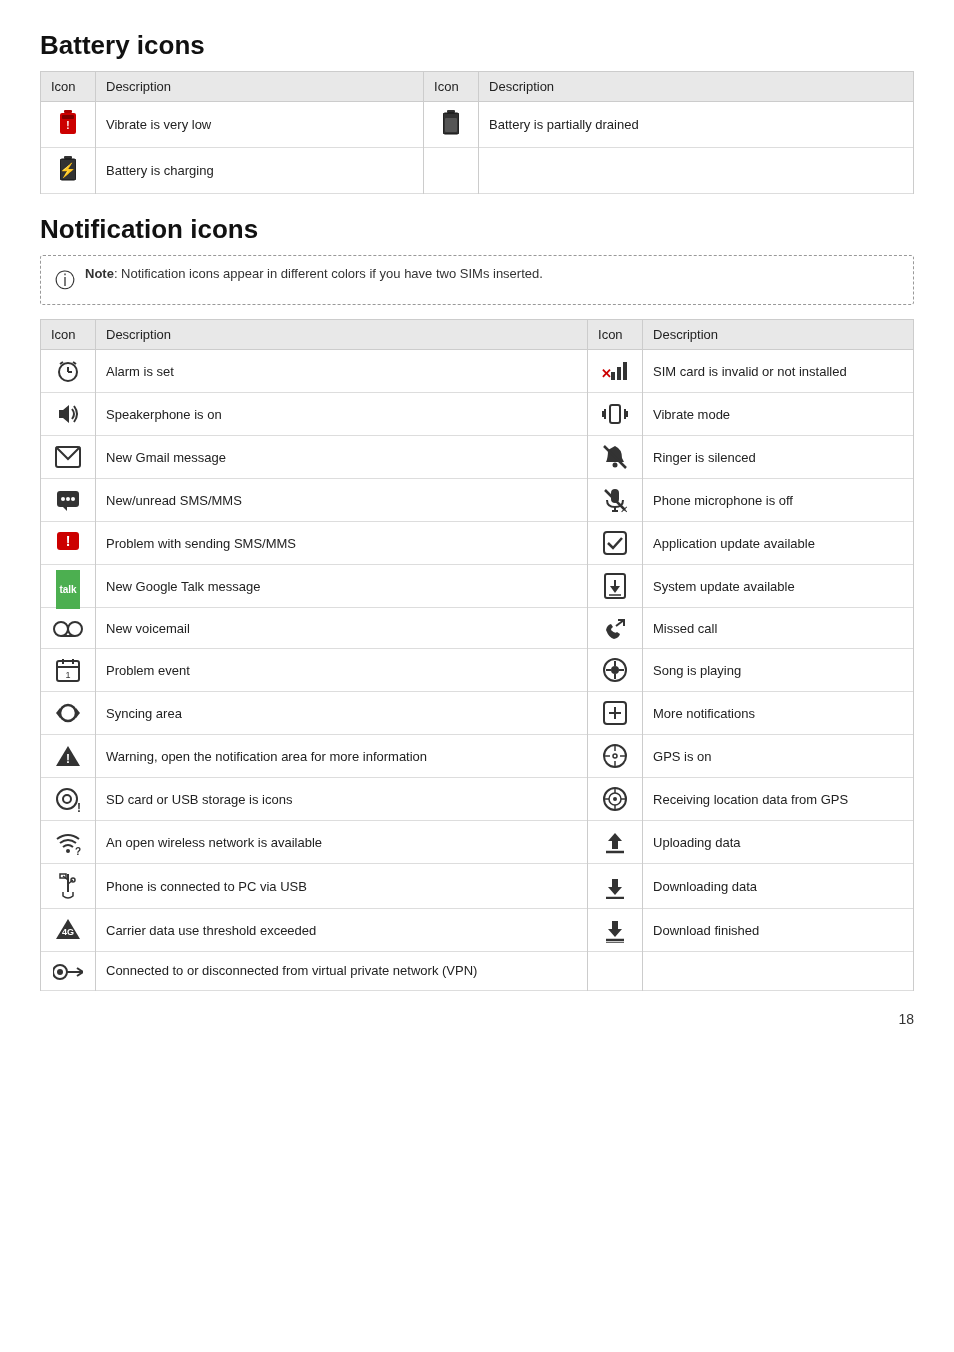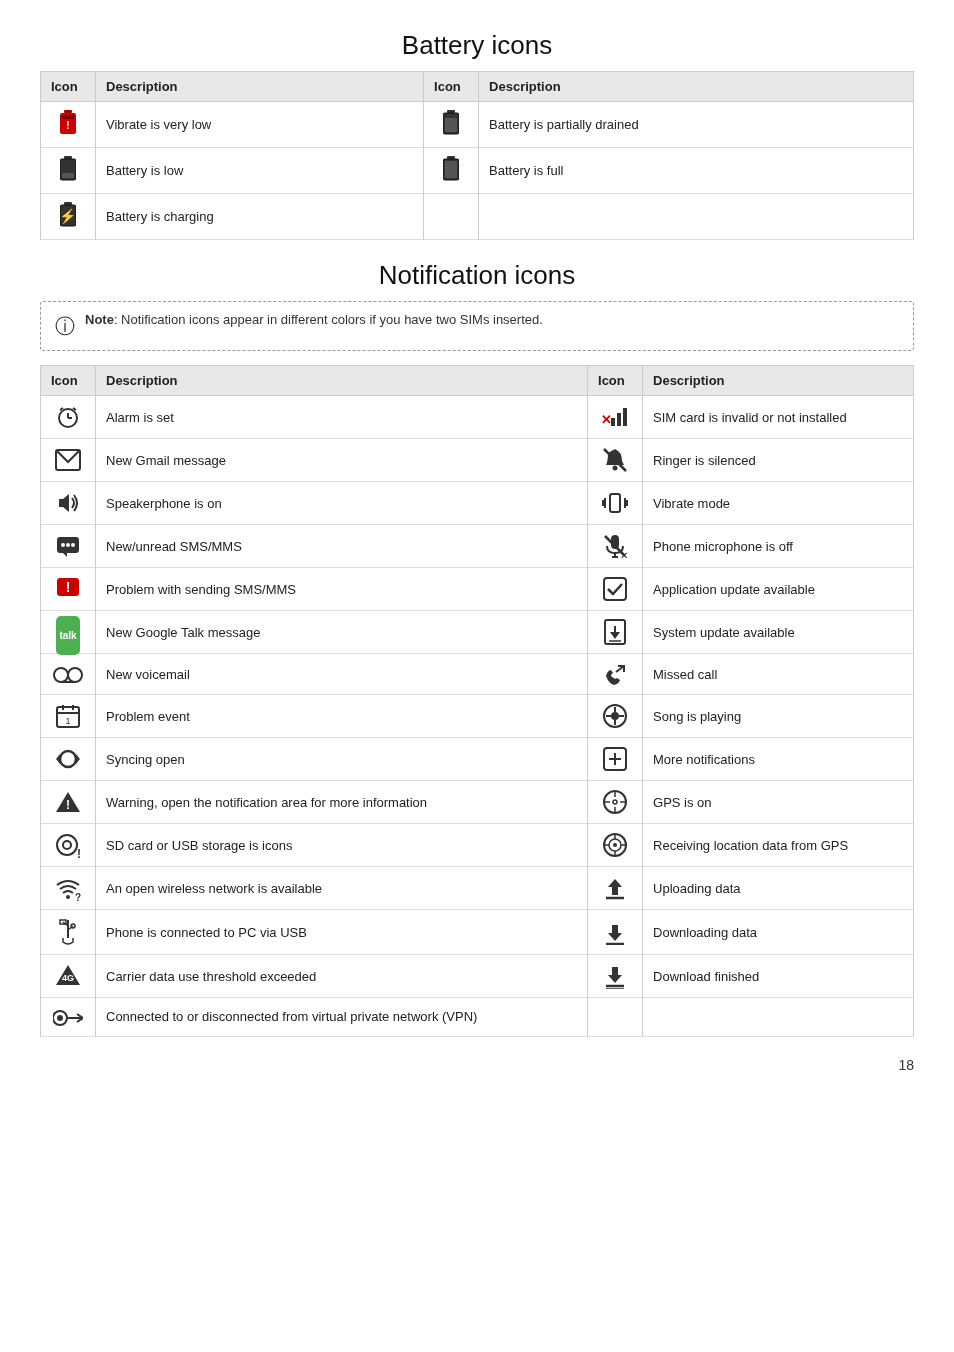--- a/index.html
+++ b/index.html
@@ -6,37 +6,36 @@
     body {
       font-family: Arial, sans-serif;
       font-size: 14px;
       background: #fff;
       color: #222;
       padding: 30px 40px;
       max-width: 954px;
     }
     h2 {
       font-size: 26px;
-      font-weight: normal;
+      font-weight: bold;
       margin-bottom: 10px;
       color: #111;
-      text-align: center;
     }
     table {
       width: 100%;
       border-collapse: collapse;
       margin-bottom: 20px;
     }
     table thead tr {
       background: #e8e8e8;
     }
     table thead th {
       padding: 7px 10px;
       text-align: left;
-      font-weight: bold;
+      font-weight: normal;
       font-size: 13px;
       border: 1px solid #ccc;
     }
     table tbody tr {
       border-bottom: 1px solid #ddd;
     }
     table tbody td {
       padding: 8px 10px;
       vertical-align: middle;
       border-left: 1px solid #ccc;
@@ -119,40 +118,20 @@
         </svg>
       </td>
       <td>Battery is partially drained</td>
     </tr>
     <tr>
       <td>
         
         <svg width="16" height="26" viewBox="0 0 16 26">
           <rect x="4" y="0" width="8" height="3" fill="#333" rx="1"></rect>
           <rect x="0" y="3" width="16" height="21" rx="2" fill="#333" stroke="#111" stroke-width="1"></rect>
-          <rect x="2" y="17" width="12" height="5" rx="1" fill="#555"></rect>
-        </svg>
-      </td>
-      <td>Battery is low</td>
-      <td>
-        
-        <svg width="16" height="26" viewBox="0 0 16 26">
-          <rect x="4" y="0" width="8" height="3" fill="#333" rx="1"></rect>
-          <rect x="0" y="3" width="16" height="21" rx="2" fill="#333" stroke="#111" stroke-width="1"></rect>
-          <rect x="2" y="5" width="12" height="17" rx="1" fill="#555"></rect>
-        </svg>
-      </td>
-      <td>Battery is full</td>
-    </tr>
-    <tr>
-      <td>
-        
-        <svg width="16" height="26" viewBox="0 0 16 26">
-          <rect x="4" y="0" width="8" height="3" fill="#333" rx="1"></rect>
-          <rect x="0" y="3" width="16" height="21" rx="2" fill="#333" stroke="#111" stroke-width="1"></rect>
           <text x="8" y="19" text-anchor="middle" fill="#ffcc00" font-size="14" font-weight="bold">⚡</text>
         </svg>
       </td>
       <td>Battery is charging</td>
       <td></td>
       <td></td>
     </tr>
   </tbody>
 </table>
 
@@ -194,55 +173,55 @@
           <rect x="10" y="14" width="4" height="8" fill="#333"></rect>
           <rect x="16" y="9" width="4" height="13" fill="#333"></rect>
           <rect x="22" y="4" width="4" height="18" fill="#333"></rect>
         </svg>
       </td>
       <td>SIM card is invalid or not installed</td>
     </tr>
 
     <tr>
       <td class="icon-cell svg-icon">
-        <svg width="26" height="22" viewBox="0 0 26 22">
-          <rect x="1" y="1" width="24" height="20" rx="2" fill="none" stroke="#333" stroke-width="2"></rect>
-          <polyline points="1,1 13,13 25,1" fill="none" stroke="#333" stroke-width="2"></polyline>
-        </svg>
-      </td>
-      <td>New Gmail message</td>
-      <td class="icon-cell svg-icon">
-        <svg width="26" height="26" viewBox="0 0 26 26">
-          <path d="M13 2 Q20 5 20 14 L22 18 L4 18 Q6 14 6 6 Z" fill="#333"></path>
-          <circle cx="13" cy="21" r="2.5" fill="#333"></circle>
-          <line x1="2" y1="2" x2="24" y2="24" stroke="#333" stroke-width="2.5"></line>
-        </svg>
-      </td>
-      <td>Ringer is silenced</td>
-    </tr>
-
-    <tr>
-      <td class="icon-cell svg-icon">
         <svg width="26" height="26" viewBox="0 0 26 26">
           <path d="M4 9 L4 17 L8 17 L14 22 L14 4 L8 9 Z" fill="#333"></path>
           <path d="M17 8 Q21 13 17 18" fill="none" stroke="#333" stroke-width="2"></path>
           <path d="M19 5 Q25 13 19 21" fill="none" stroke="#333" stroke-width="2"></path>
         </svg>
       </td>
       <td>Speakerphone is on</td>
       <td class="icon-cell svg-icon">
         <svg width="26" height="26" viewBox="0 0 26 26">
           <rect x="8" y="4" width="10" height="18" rx="2" fill="none" stroke="#333" stroke-width="2"></rect>
           <line x1="3" y1="8" x2="3" y2="18" stroke="#333" stroke-width="2"></line>
           <line x1="1" y1="10" x2="1" y2="16" stroke="#333" stroke-width="2"></line>
           <line x1="23" y1="8" x2="23" y2="18" stroke="#333" stroke-width="2"></line>
           <line x1="25" y1="10" x2="25" y2="16" stroke="#333" stroke-width="2"></line>
         </svg>
       </td>
       <td>Vibrate mode</td>
+    </tr>
+
+    <tr>
+      <td class="icon-cell svg-icon">
+        <svg width="26" height="22" viewBox="0 0 26 22">
+          <rect x="1" y="1" width="24" height="20" rx="2" fill="none" stroke="#333" stroke-width="2"></rect>
+          <polyline points="1,1 13,13 25,1" fill="none" stroke="#333" stroke-width="2"></polyline>
+        </svg>
+      </td>
+      <td>New Gmail message</td>
+      <td class="icon-cell svg-icon">
+        <svg width="26" height="26" viewBox="0 0 26 26">
+          <path d="M13 2 Q20 5 20 14 L22 18 L4 18 Q6 14 6 6 Z" fill="#333"></path>
+          <circle cx="13" cy="21" r="2.5" fill="#333"></circle>
+          <line x1="2" y1="2" x2="24" y2="24" stroke="#333" stroke-width="2.5"></line>
+        </svg>
+      </td>
+      <td>Ringer is silenced</td>
     </tr>
 
     <tr>
       <td class="icon-cell svg-icon">
         <svg width="26" height="26" viewBox="0 0 26 26">
           <rect x="2" y="4" width="22" height="16" rx="3" fill="#333"></rect>
           <circle cx="8" cy="12" r="2" fill="white"></circle>
           <circle cx="13" cy="12" r="2" fill="white"></circle>
           <circle cx="18" cy="12" r="2" fill="white"></circle>
           <polygon points="8,20 12,24 12,20" fill="#333"></polygon>
@@ -274,21 +253,21 @@
         <svg width="26" height="26" viewBox="0 0 26 26">
           <rect x="2" y="2" width="22" height="22" rx="3" fill="none" stroke="#333" stroke-width="2"></rect>
           <polyline points="6,13 11,18 20,8" fill="none" stroke="#333" stroke-width="2.5"></polyline>
         </svg>
       </td>
       <td>Application update available</td>
     </tr>
 
     <tr>
       <td class="icon-cell">
-        <span style="background:#4caf50;color:white;font-size:10px;padding:14px 3px;border-radius:5px;font-weight:bold;">talk</span>
+        <span style="background:#4caf50;color:white;font-size:10px;padding:14px 3px;border-radius:0;font-weight:bold;">talk</span>
       </td>
       <td>New Google Talk message</td>
       <td class="icon-cell svg-icon">
         <svg width="22" height="26" viewBox="0 0 22 26">
           <rect x="1" y="1" width="20" height="24" rx="2" fill="none" stroke="#333" stroke-width="2"></rect>
           <polygon points="11,20 6,13 16,13" fill="#333"></polygon>
           <line x1="11" y1="7" x2="11" y2="13" stroke="#333" stroke-width="2"></line>
           <line x1="5" y1="22" x2="17" y2="22" stroke="#333" stroke-width="1.5"></line>
         </svg>
       </td>
@@ -340,21 +319,21 @@
 
     <tr>
       <td class="icon-cell svg-icon">
         <svg width="26" height="26" viewBox="0 0 26 26">
           <path d="M5 13 A8 8 0 0 1 21 13" fill="none" stroke="#333" stroke-width="2.5"></path>
           <polygon points="21,8 25,13 21,18" fill="#333"></polygon>
           <path d="M21 13 A8 8 0 0 1 5 13" fill="none" stroke="#333" stroke-width="2.5"></path>
           <polygon points="5,8 1,13 5,18" fill="#333"></polygon>
         </svg>
       </td>
-      <td>Syncing open</td>
+      <td>Syncing area</td>
       <td class="icon-cell svg-icon">
         <svg width="24" height="24" viewBox="0 0 24 24">
           <rect x="1" y="1" width="22" height="22" rx="3" fill="none" stroke="#333" stroke-width="2"></rect>
           <line x1="12" y1="6" x2="12" y2="18" stroke="#333" stroke-width="2"></line>
           <line x1="6" y1="12" x2="18" y2="12" stroke="#333" stroke-width="2"></line>
         </svg>
       </td>
       <td>More notifications</td>
     </tr>
 

